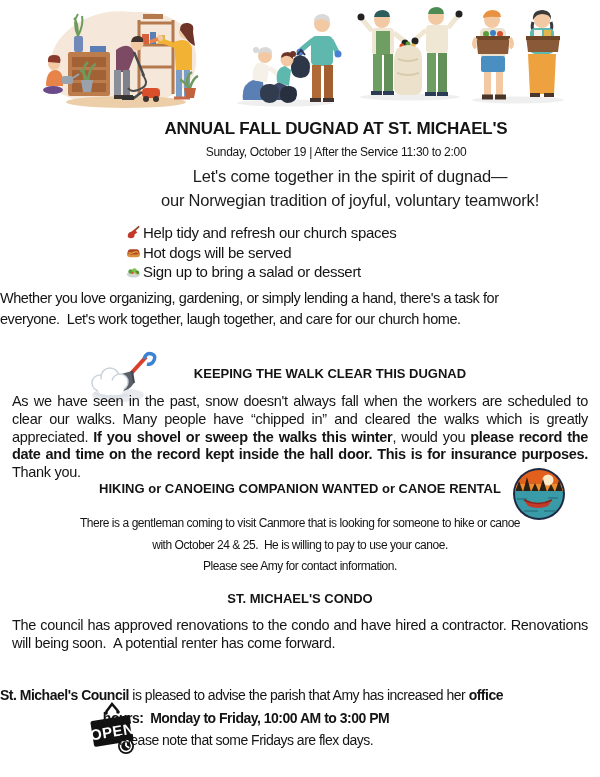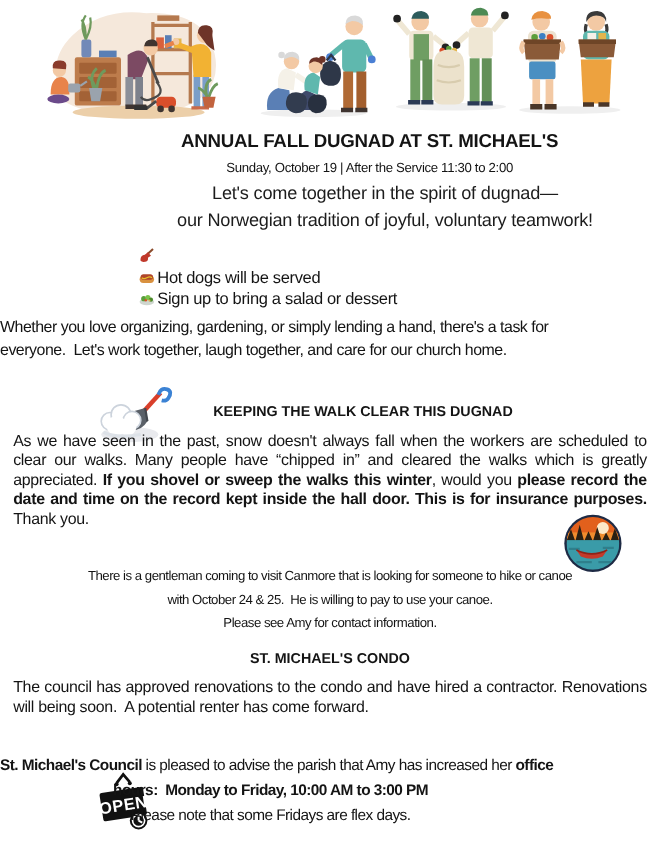--- a/index.html
+++ b/index.html
@@ -174,20 +174,21 @@
     <div class="subtitle">Let's come together in the spirit of dugnad—</div>
     <div class="subtitle">our Norwegian tradition of joyful, voluntary teamwork!</div>
   </div>
 
   <div class="abs" style="left:126px;top:223px;">
     <div class="bullet-row">
       <svg width="15" height="15" viewBox="0 0 16 16">
         <path d="M9,6 L14,1.5" stroke="#8a4a2a" stroke-width="2"></path>
         <path d="M2,13 Q1,8 6,7 L9,4.5 L12,8 L9,10 Q10,14 4.5,14 Z" fill="#c0392b"></path>
       </svg>
+      <span>Help tidy and refresh our church spaces</span>
     </div>
     <div class="bullet-row">
       <svg width="15" height="15" viewBox="0 0 16 16">
         <rect x="1" y="6" width="14" height="7" rx="3.5" fill="#d9913f"></rect>
         <rect x="2" y="4.5" width="12" height="5.5" rx="2.7" fill="#b0452a"></rect>
         <path d="M3,8 q2,1.5 5,0 q3,-1.5 5,0" stroke="#e8c02a" stroke-width="1.2" fill="none"></path>
       </svg>
       <span>Hot dogs will be served</span>
     </div>
     <div class="bullet-row">
@@ -217,20 +218,21 @@
     <circle cx="12" cy="34" r="8" fill="#ffffff" stroke="#ccd3dc" stroke-width="1.5"></circle>
     <circle cx="22" cy="28" r="9" fill="#ffffff" stroke="#ccd3dc" stroke-width="1.5"></circle>
     <circle cx="32" cy="33" r="8" fill="#ffffff" stroke="#ccd3dc" stroke-width="1.5"></circle>
     <circle cx="18" cy="38" r="9" fill="#ffffff"></circle>
     <circle cx="28" cy="39" r="8" fill="#ffffff"></circle>
     <path d="M6,44 q12,6 34,2" stroke="#dde2e8" stroke-width="3" fill="none"></path>
   </svg>
   <div class="abs sec-heading" style="left:60px;top:366px;width:540px;">KEEPING THE WALK CLEAR THIS DUGNAD</div>
   <div class="abs body-just" style="left:12px;top:393px;width:576px;"><span>As we have seen in the past, snow doesn't always fall when the workers are scheduled to clear our walks. Many people have “chipped in” and cleared the walks which is greatly appreciated. </span><span class="b">If you shovel or sweep the walks this winter</span><span>, would you </span><span class="b">please record the date and time on the record kept inside the hall door. This is for insurance purposes.</span><span> Thank you.</span></div>
 
+  <div class="abs sec-heading" style="left:0;top:481px;width:600px;">HIKING or CANOEING COMPANION WANTED or CANOE RENTAL</div>
   <svg class="abs" style="left:512px;top:467px;" width="54" height="54" viewBox="0 0 54 54">
     <defs>
         <clipPath id="cb">
           <circle cx="27" cy="27" r="24"></circle>
         </clipPath>
       </defs>
     <circle cx="27" cy="27" r="26" fill="#1e2a44"></circle>
     <g clip-path="url(#cb)">
       <rect x="3" y="3" width="48" height="22" fill="#e2601c"></rect>
       <rect x="3" y="17" width="48" height="8" fill="#ef8c2e"></rect>

